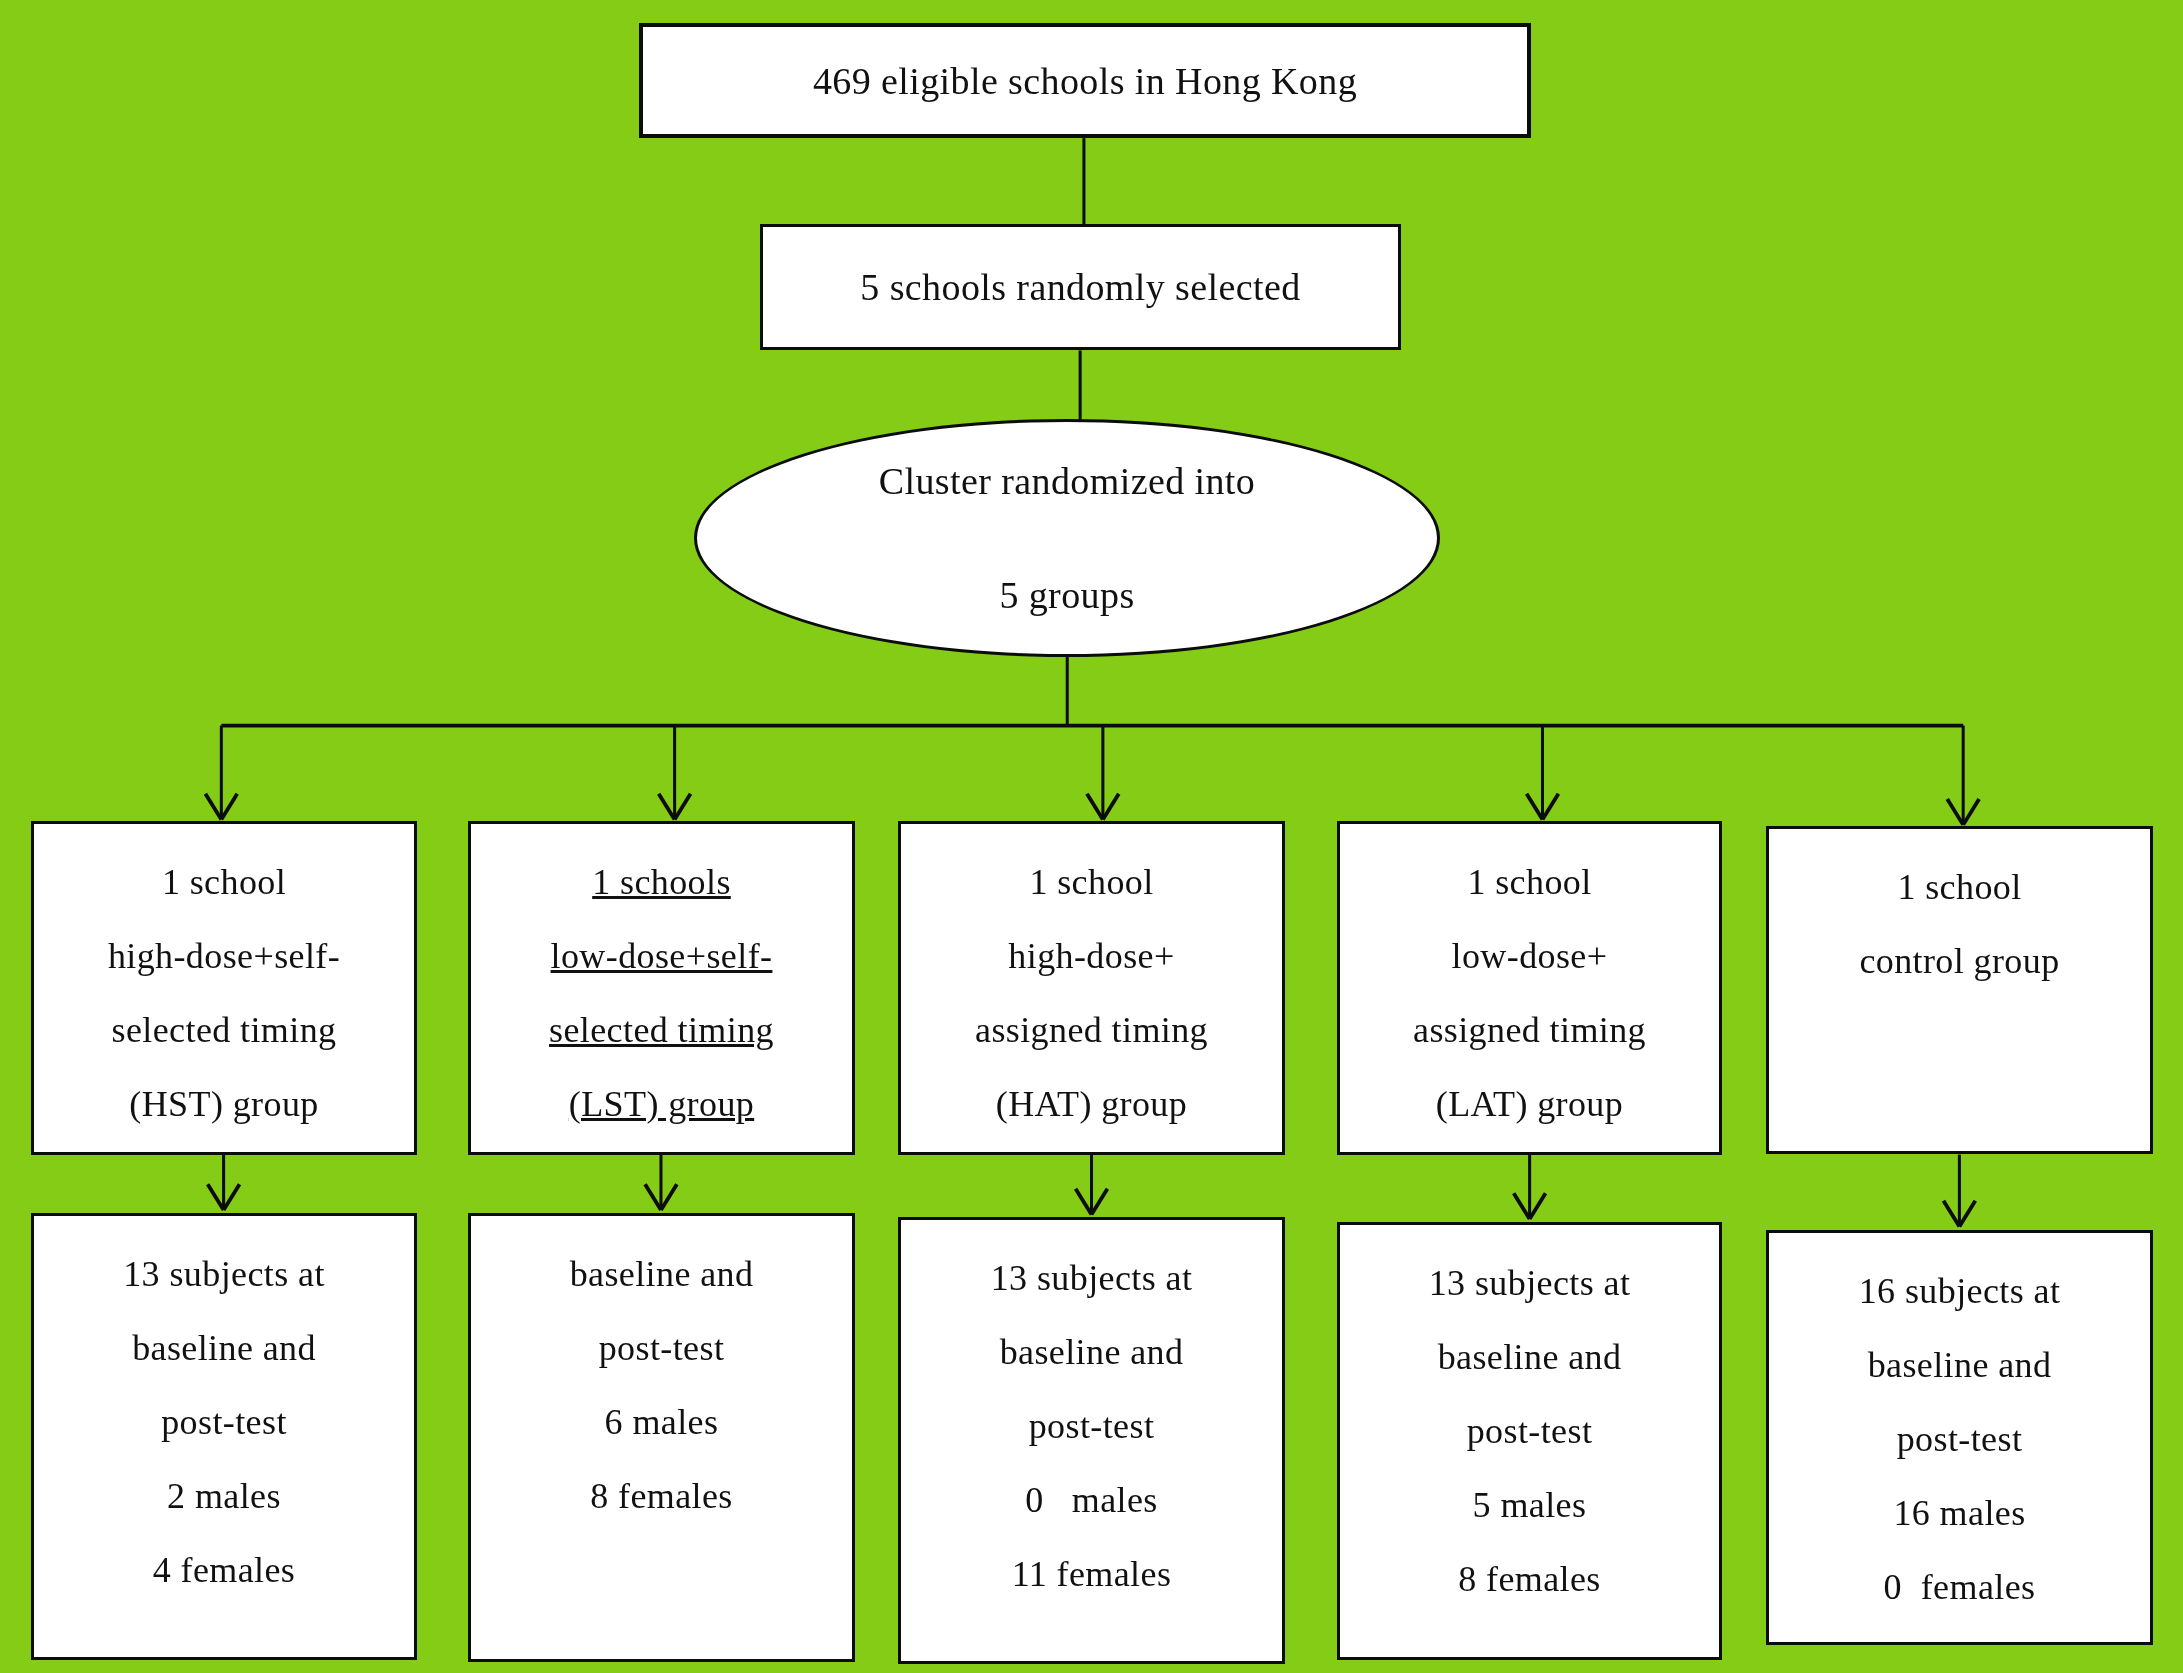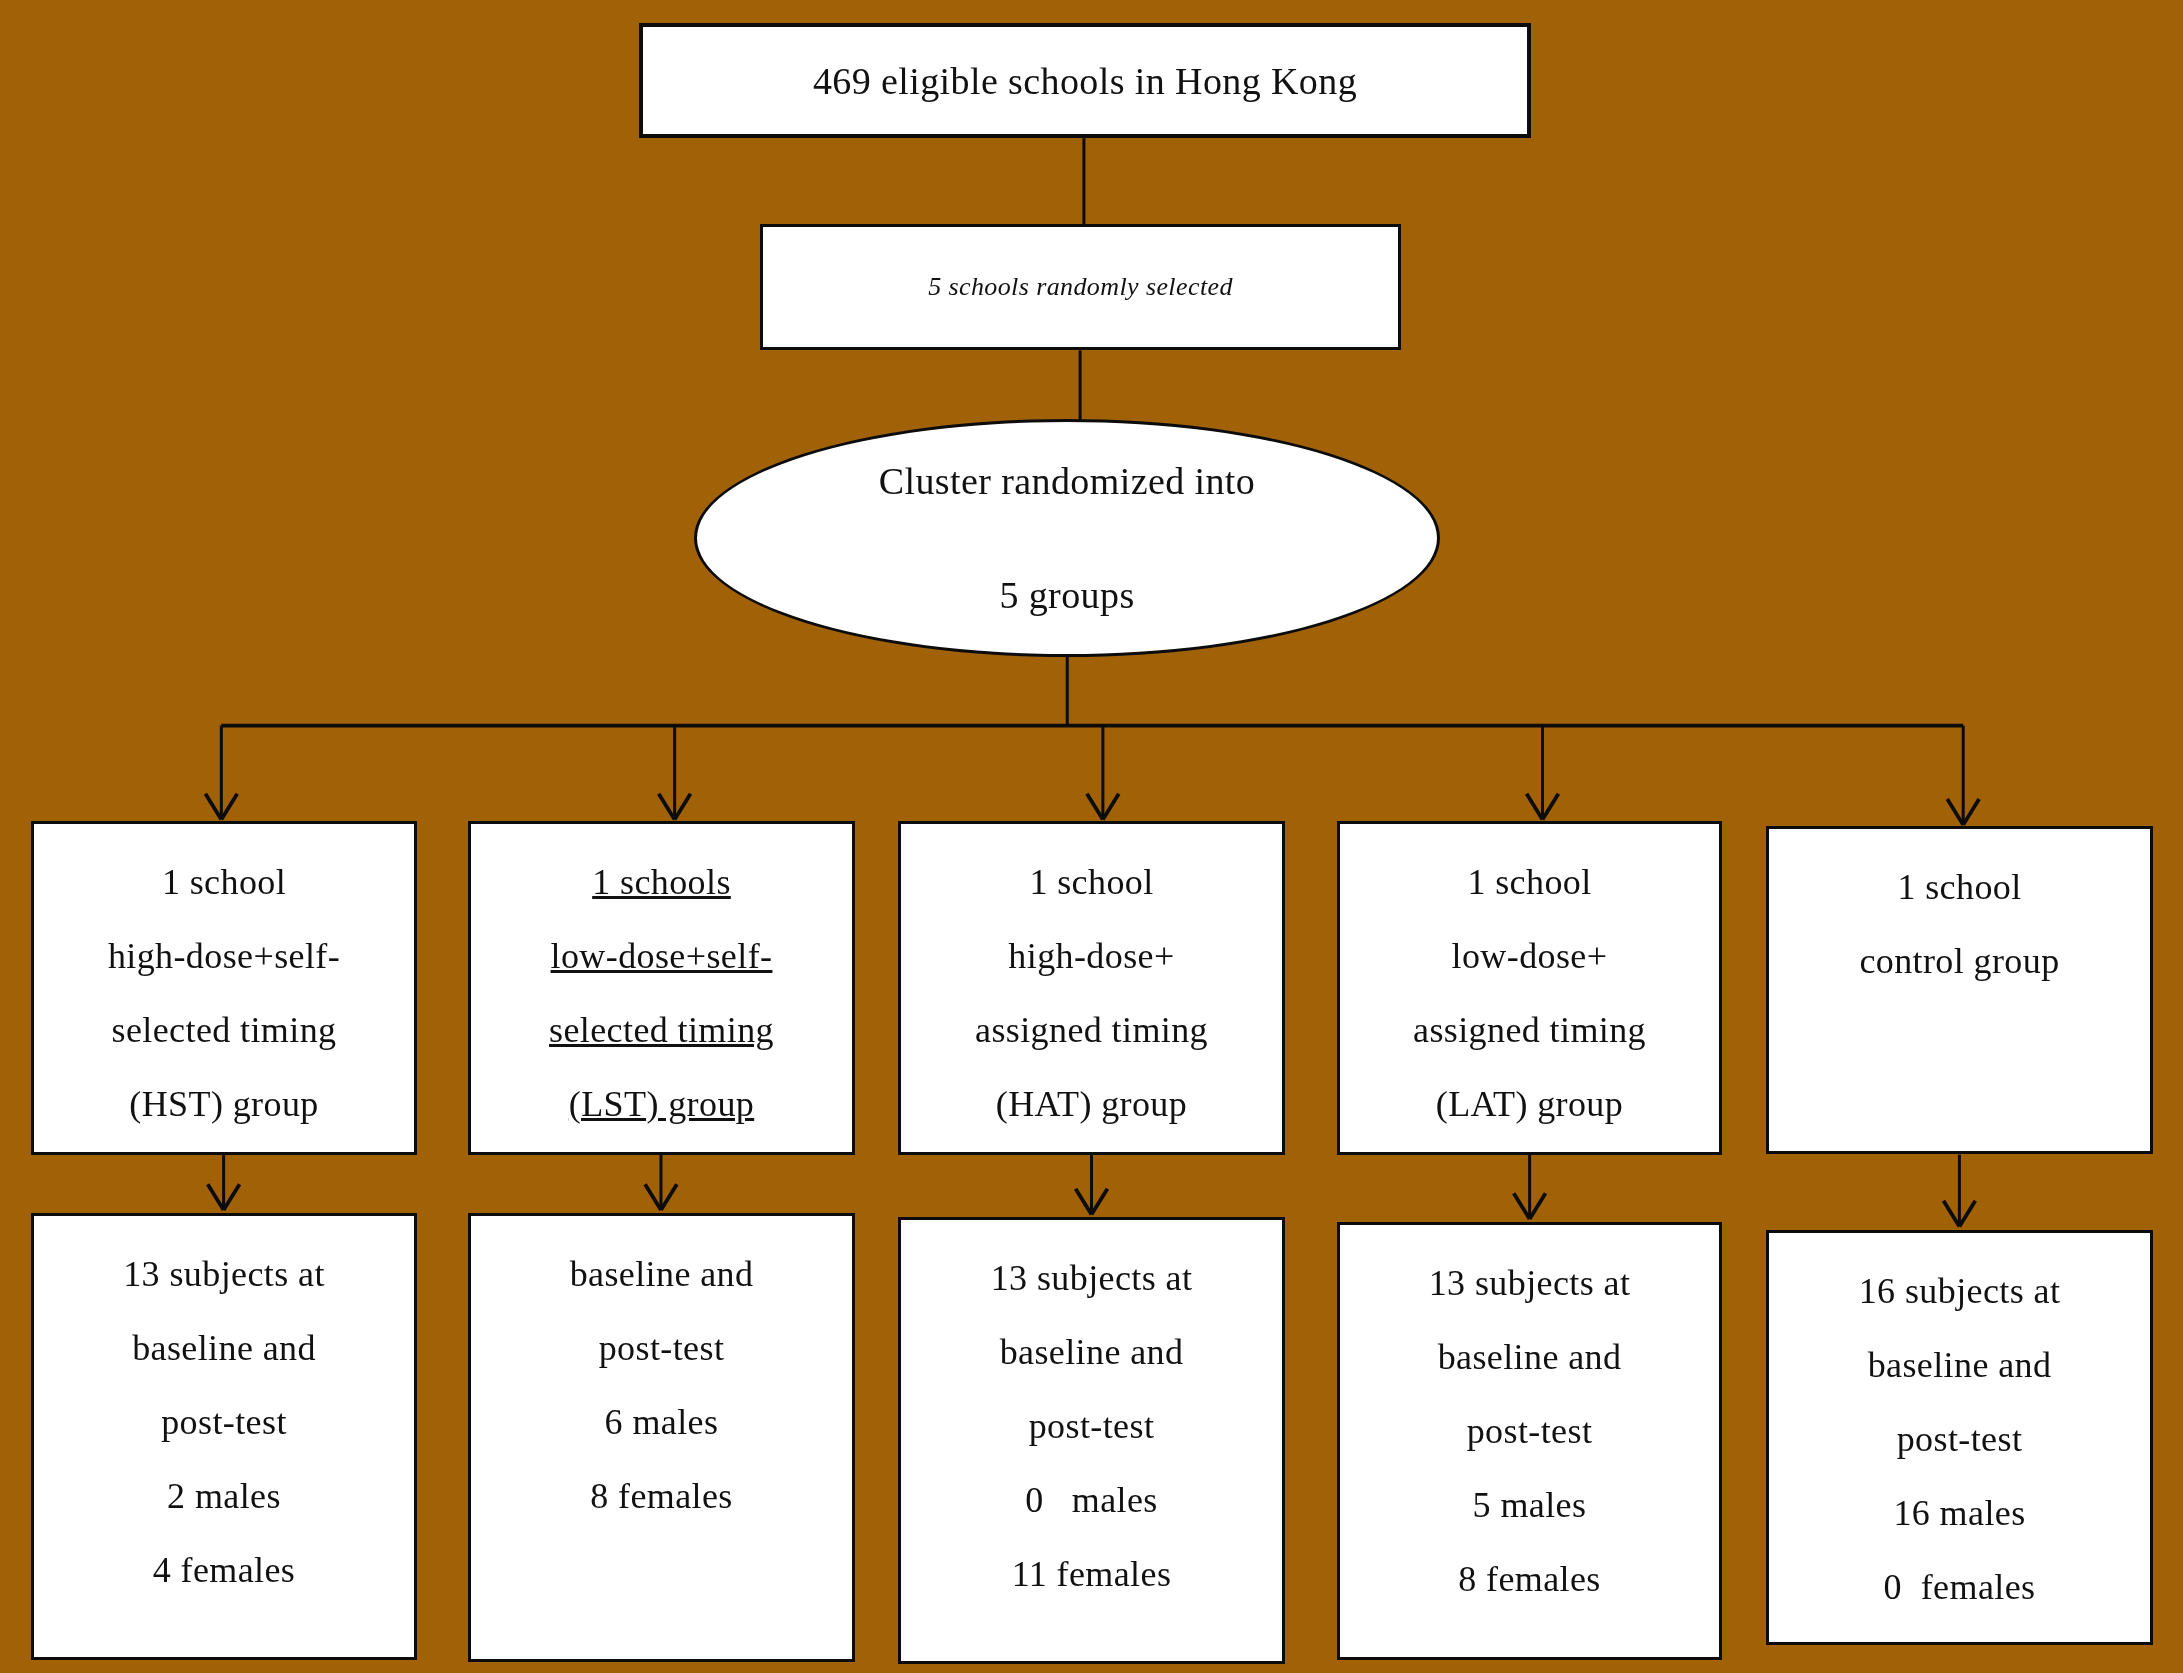--- a/index.html
+++ b/index.html
@@ -2,41 +2,41 @@
 <html style="font-size:12px"><head>
 <meta charset="utf-8">
 <style>
   * { margin:0; padding:0; box-sizing:border-box; }
   html,body { background:#ffffff; }
   body {
     width:2183px; height:1674px;
     font-family:"Liberation Serif","DejaVu Serif",serif;
     color:#111111;
   }
-  #canvas { position:relative; width:2183px; height:1674px; background:#a16207; overflow:hidden; }
+  #canvas { position:relative; width:2183px; height:1674px; background:#84cc16; overflow:hidden; }
 
   .box {
     position:absolute; background:#ffffff;
     border:3.8px solid #0c0c0c;
     display:flex; flex-direction:column; align-items:center;
   }
   .center-v { justify-content:center; }
   .top-align { padding-top:20.5px; }
 
   .line {
     display:block; text-align:center;
     font-size:36px; line-height:74px;
     white-space:pre; letter-spacing:0.4px;
   }
 
   
   .top1 { left:639px;  top:23px;  width:892px; height:115px; border-width:4.5px; }
   .top1 .line { font-size:38px; }
   .top2 { left:760px; top:224px; width:641px;  height:126px; }
-  .top2 .line { font-size:26px;font-style:italic; }
+  .top2 .line { font-size:38px; }
 
   .ellipse {
     position:absolute; left:694px; top:419px; width:746px; height:238px;
     background:#ffffff; border:3.8px solid #0c0c0c; border-radius:50%;
     display:flex; flex-direction:column; justify-content:center; 
   }
   .ellipse .line { font-size:38px; line-height:114px; }
 
   
   .g1 { left:31px;   top:821px; width:386px; height:334px; }

